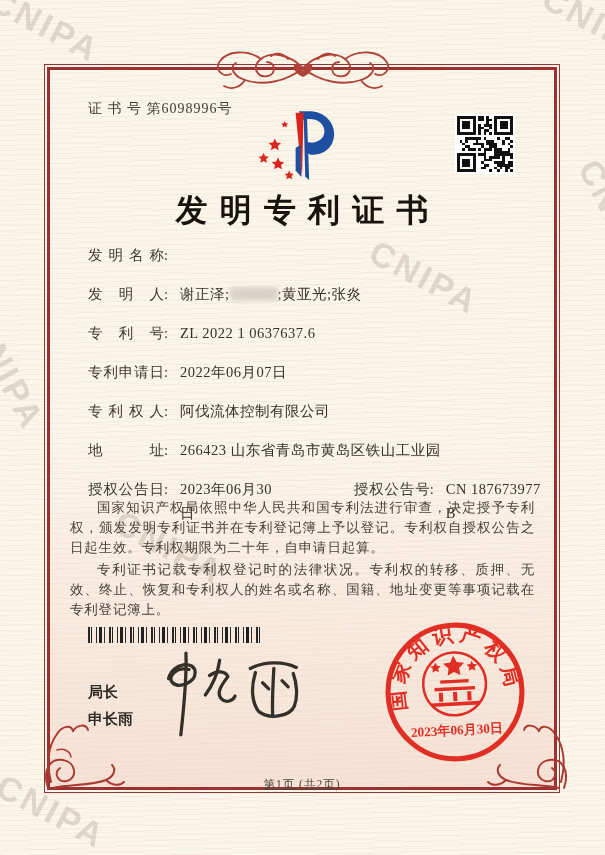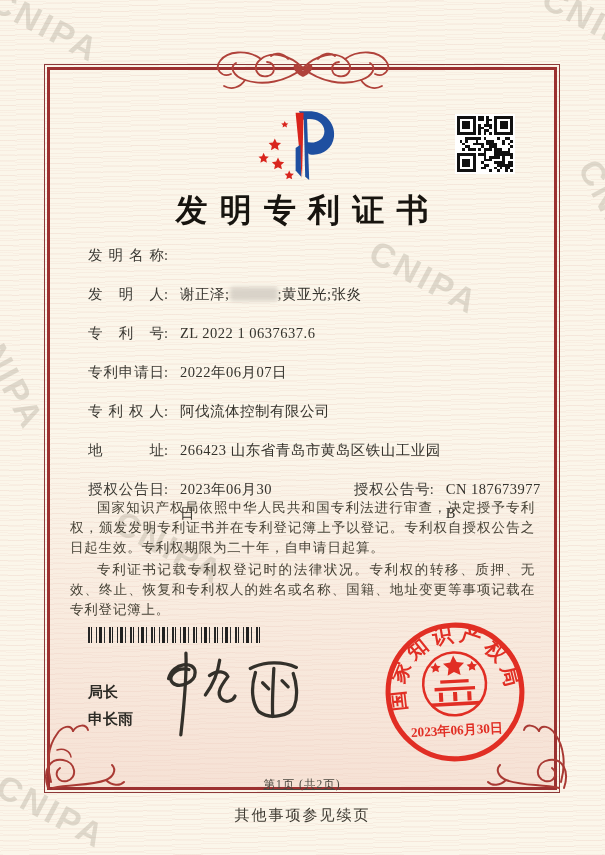--- a/index.html
+++ b/index.html
@@ -78,20 +78,21 @@
   <div class="watermark" style="left:-14px;top:6px;">CNIPA</div>
   <div class="watermark" style="left:538px;top:4px;">CNIPA</div>
   <div class="watermark" style="left:556px;top:195px;transform:rotate(62deg);">CNIPA</div>
   <div class="watermark" style="left:-52px;top:355px;transform:rotate(62deg);">CNIPA</div>
   <div class="watermark" style="left:365px;top:258px;">CNIPA</div>
   <div class="watermark" style="left:110px;top:528px;">CNIPA</div>
   <div class="watermark" style="left:-8px;top:792px;">CNIPA</div>
 
   <div class="frame">
 
+    <div class="cert-number">证 书 号 第6098996号</div>
 
     <div class="logo">
       <svg width="96" height="76" viewBox="0 0 120 95">
         <g>
           <path d="M56,4 L64,4 L72,4 C92,6 102,22 100,36 C98,52 84,60 70,58 L66,56 L64,42 C76,46 88,40 88,29 C88,18 76,12 66,14 L62,15 Z" fill="#1f4fa0"></path>
           <path d="M62,5 L66,5 L69,90 L64,86 Z" fill="#1f4fa0"></path>
           <path d="M52,6 L62,6 L60,88 Z" fill="#d9251d"></path>
           <path d="M52,50 L58,46 L59,86 L52,78 Z" fill="#1f4fa0"></path>
           <g fill="#d9251d">
             <path d="M38,20 l2.2,4.6 5,.6 -3.7,3.4 1,4.9 -4.5-2.5 -4.4,2.5 1-4.9 -3.7-3.4 5-.6 Z" transform="scale(0.62) translate(24,6)"></path>
@@ -466,14 +467,13 @@
       <g fill="none" stroke="#a93a34" stroke-width="2" stroke-linecap="round">
         <path d="M8,76 C2,58 10,46 23,48 C36,50 38,66 27,69 C18,71 13,61 20,56"></path>
         <path d="M11,70 C6,52 8,34 17,22 C22,14 31,12 33,19"></path>
         <path d="M13,76 C32,72 50,74 66,68 C73,65 77,58 72,53"></path>
         <path d="M33,19 C38,12 46,12 48,18"></path>
         <path d="M66,68 C72,74 80,74 84,70"></path>
       </g>
     </svg>
   </div>
 
-  <div class="continuation">其他事项参见续页</div>
 </div>
 
 </body></html>

